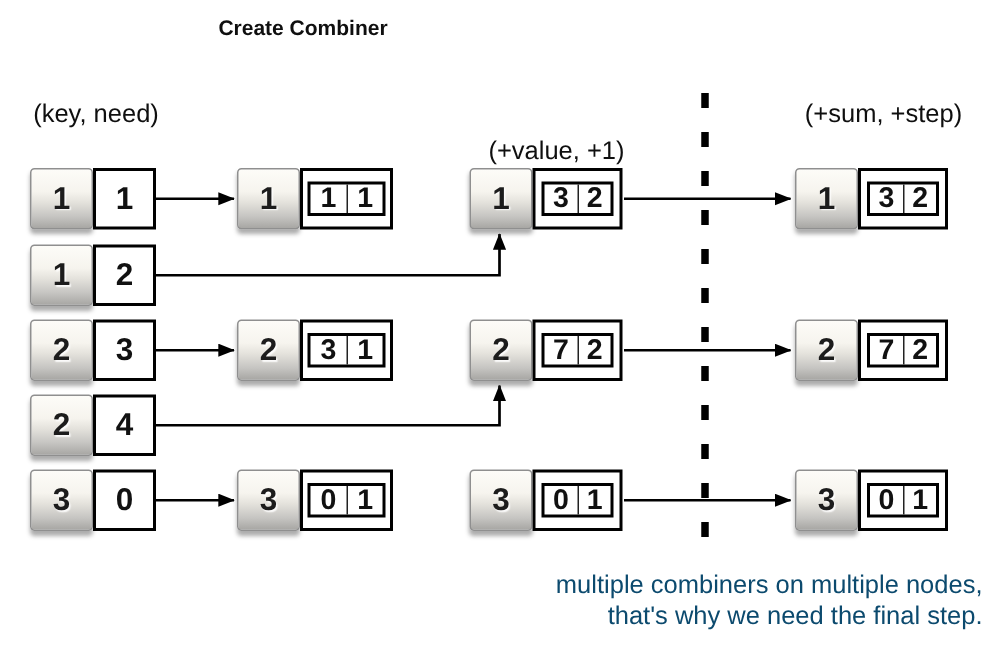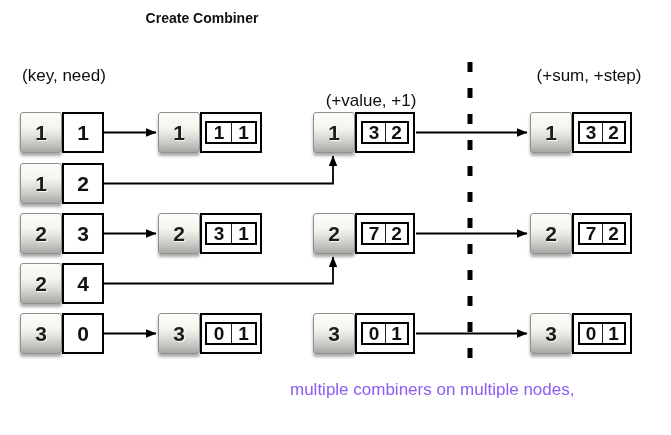--- a/index.html
+++ b/index.html
@@ -2,21 +2,21 @@
 <html><head>
 <meta charset="utf-8">
 <style>
   * { margin:0; padding:0; box-sizing:border-box; }
   html,body { background:#ffffff; }
   body { font-family:"Liberation Sans", sans-serif; color:#111; }
   .canvas { position:relative; width:671px; height:435px; background:#fff; overflow:hidden; }
   .abs { position:absolute; }
   .title { font-size:14px; font-weight:bold; line-height:28px; text-align:center; color:#0f0f0f; }
   .sublabel { font-size:17px; font-weight:normal; text-align:center; color:#0f0f0f; white-space:nowrap; }
-  .caption { font-size:17px; line-height:21px; text-align:left; color:#8b5cf6; }
+  .caption { font-size:17px; line-height:21px; text-align:right; color:#0c4a6e; }
   .box-row { display:flex; align-items:flex-start; }
   .key-cell {
     width:42px; height:41px; flex:0 0 42px;
     border:1px solid #8f8f8f; border-radius:3px;
     background:linear-gradient(180deg,#fdfcf8 0%,#f6f4ee 38%,#e4e2dc 56%,#c6c5c2 80%,#a8a7a4 100%);
     box-shadow:0 3px 3px rgba(70,70,70,0.45);
     display:flex; align-items:center; justify-content:center;
     font-weight:bold; font-size:21px; color:#1c1c1c;
     text-shadow:1px 1px 1px rgba(255,255,255,0.9);
   }
@@ -170,15 +170,16 @@
     <div class="pair-outer w60">
       <div class="pair-inner w48">
         <div class="cell">0</div>
         <div class="cell">1</div>
       </div>
     </div>
   </div>
 
   <div class="abs caption" style="left:290px; top:379px; width:365px;">
     <div>multiple combiners on multiple nodes,</div>
+    <div>that's why we need the final step.</div>
   </div>
 
 </div>
 
 </body></html>

